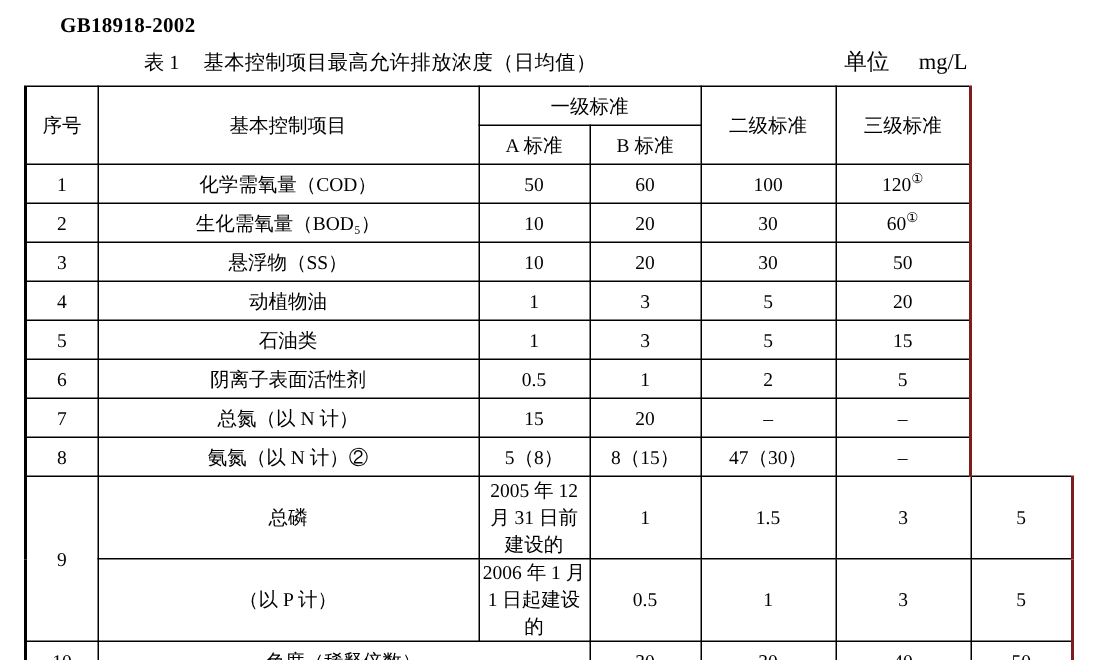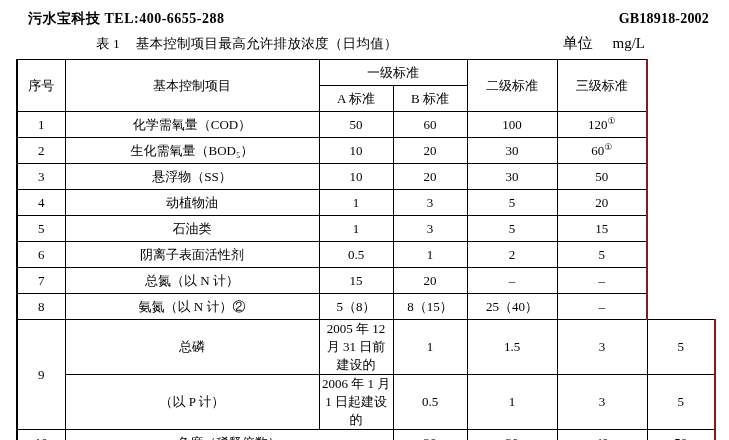--- a/index.html
+++ b/index.html
@@ -109,21 +109,20 @@
     padding: 0 6px;
   }
   .nowrap { white-space: nowrap; }
 </style>
 </head>
 <body>
 
 <div class="page">
 
   <div class="header-row">
-    <div class="header-left">污水宝科技  TEL:400-6655-288</div>
     <div class="header-right">GB18918-2002</div>
   </div>
 
   <div class="title-row">
     <span class="title-label">表 1</span>
     <span class="title-main">基本控制项目最高允许排放浓度（日均值）</span>
     <span class="title-unit">
       <span>单位</span>
       <span class="unit-val">mg/L</span>
     </span>
@@ -206,21 +205,21 @@
         <td class="num">15</td>
         <td class="num">20</td>
         <td class="num">–</td>
         <td class="num outer-right">–</td>
       </tr>
       <tr>
         <td class="outer-left num">8</td>
         <td class="item-cell">氨氮（以 N 计）②</td>
         <td class="num nowrap">5（8）</td>
         <td class="num nowrap">8（15）</td>
-        <td class="num nowrap">25（40）</td>
+        <td class="num nowrap">47（30）</td>
         <td class="num outer-right">–</td>
       </tr>
 
       <tr>
         <td class="outer-left num" rowspan="2">9</td>
         <td class="phos-label">总磷</td>
         <td class="phos-desc" style="width:150px;">2005 年 12 月 31 日前建设的</td>
         <td class="num">1</td>
         <td class="num">1.5</td>
         <td class="num">3</td>

